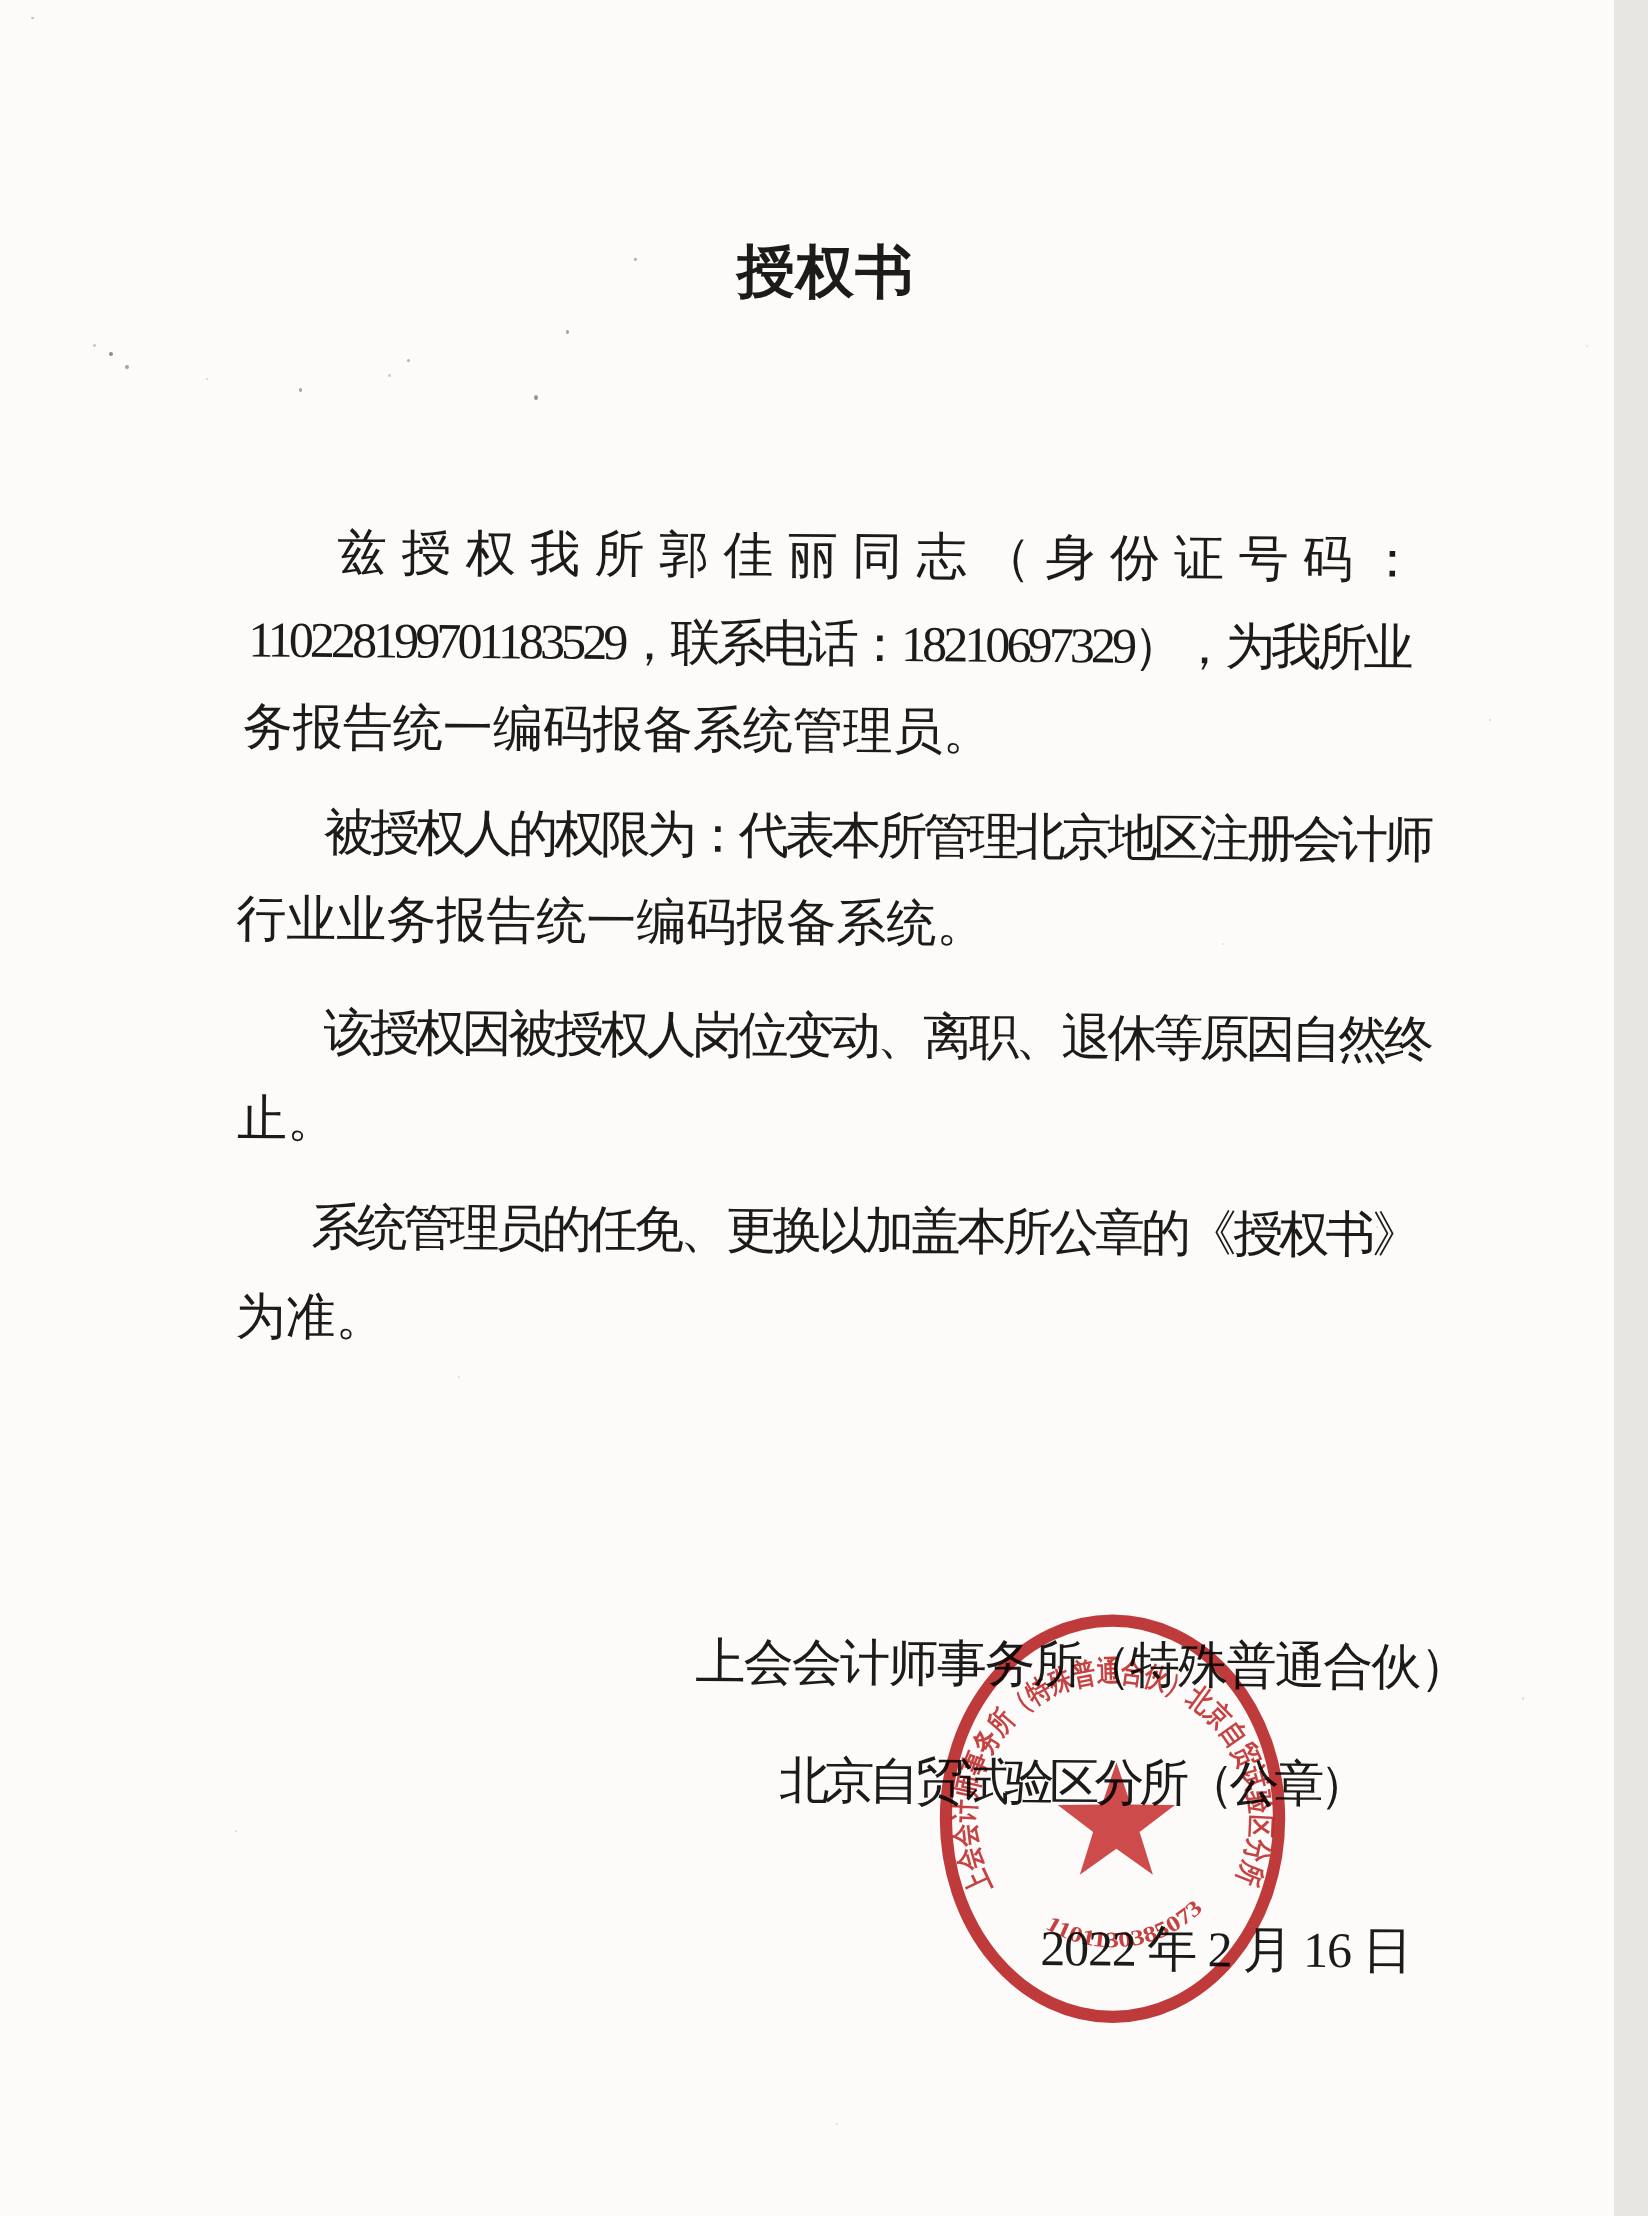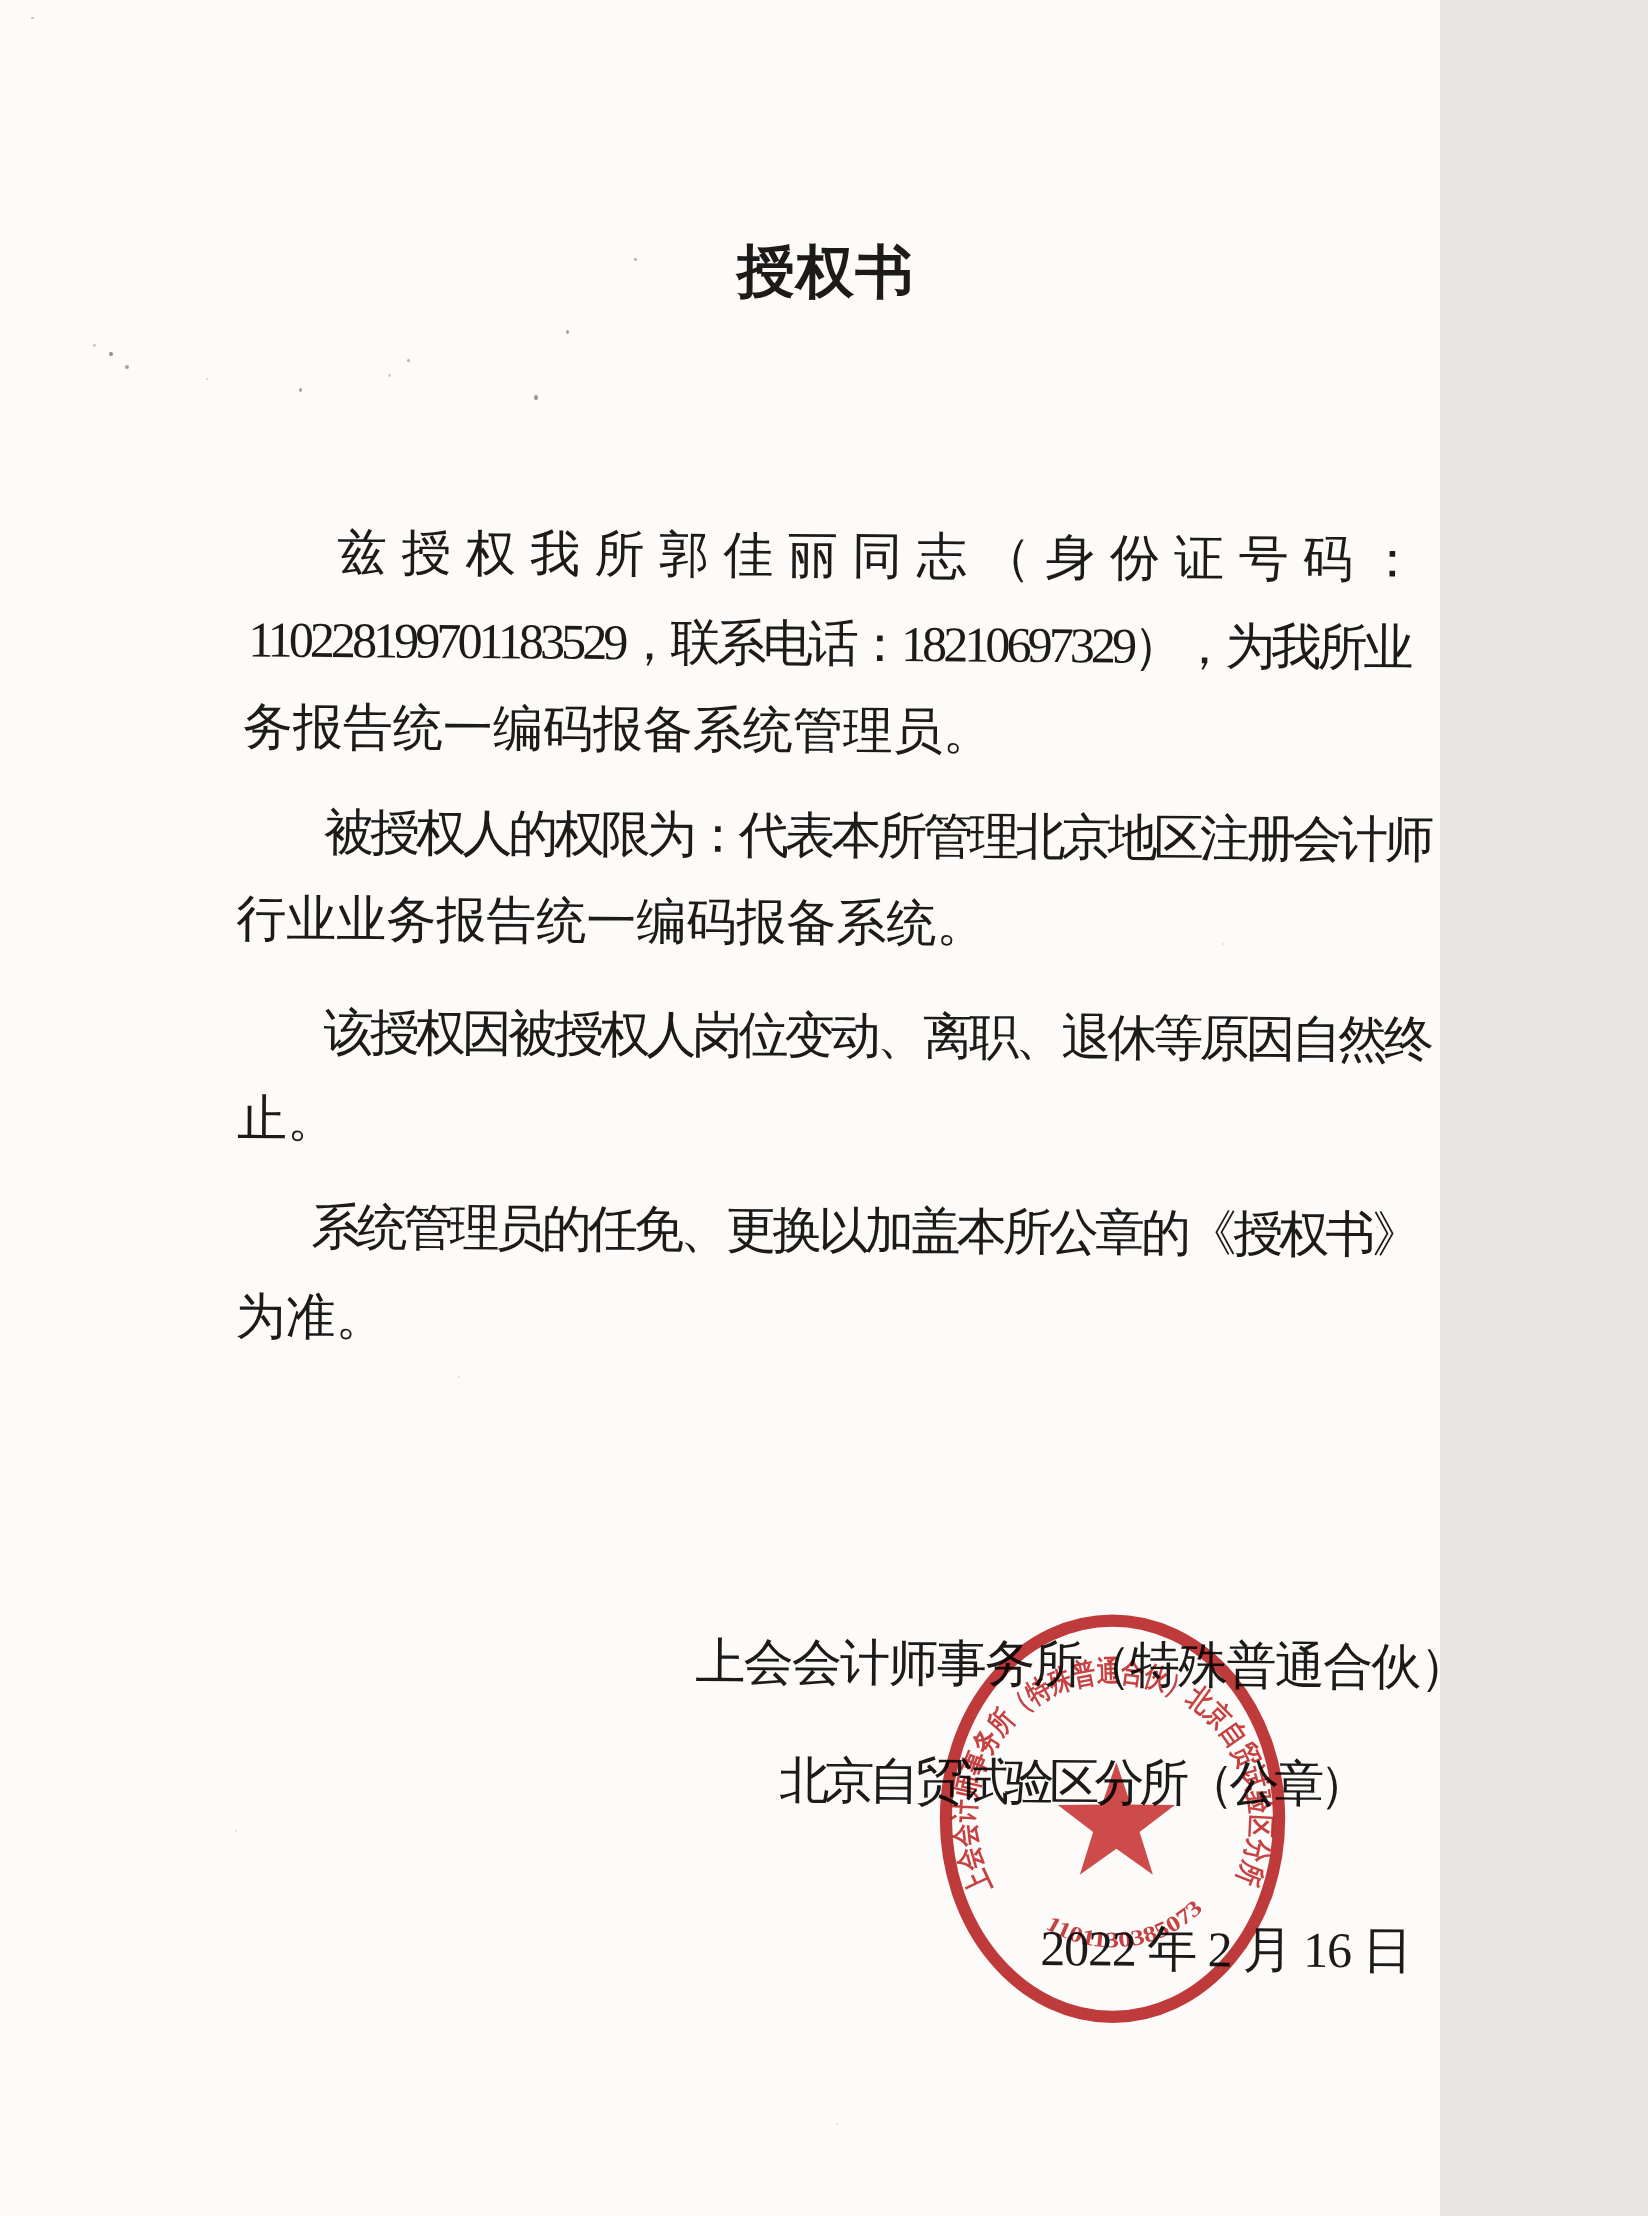--- a/index.html
+++ b/index.html
@@ -1,18 +1,18 @@
 <!DOCTYPE html>
 <html style="font-size:8.9px"><head>
 <meta charset="utf-8">
 <style>
   html,body{margin:0;padding:0;background:#e8e6e2;}
   .page{
     position:relative;
-    width:1440px;height:2216px;
+    width:1614px;height:2216px;
     background:#fcfbf9;
     font-family:"Liberation Serif", serif;
     color:#1c1b1a;
     overflow:hidden;
   }
   .text-layer{
     position:absolute;left:0;top:0;width:100%;height:100%;
     transform:rotate(0.4deg);
     transform-origin:332px 554px;
   }

